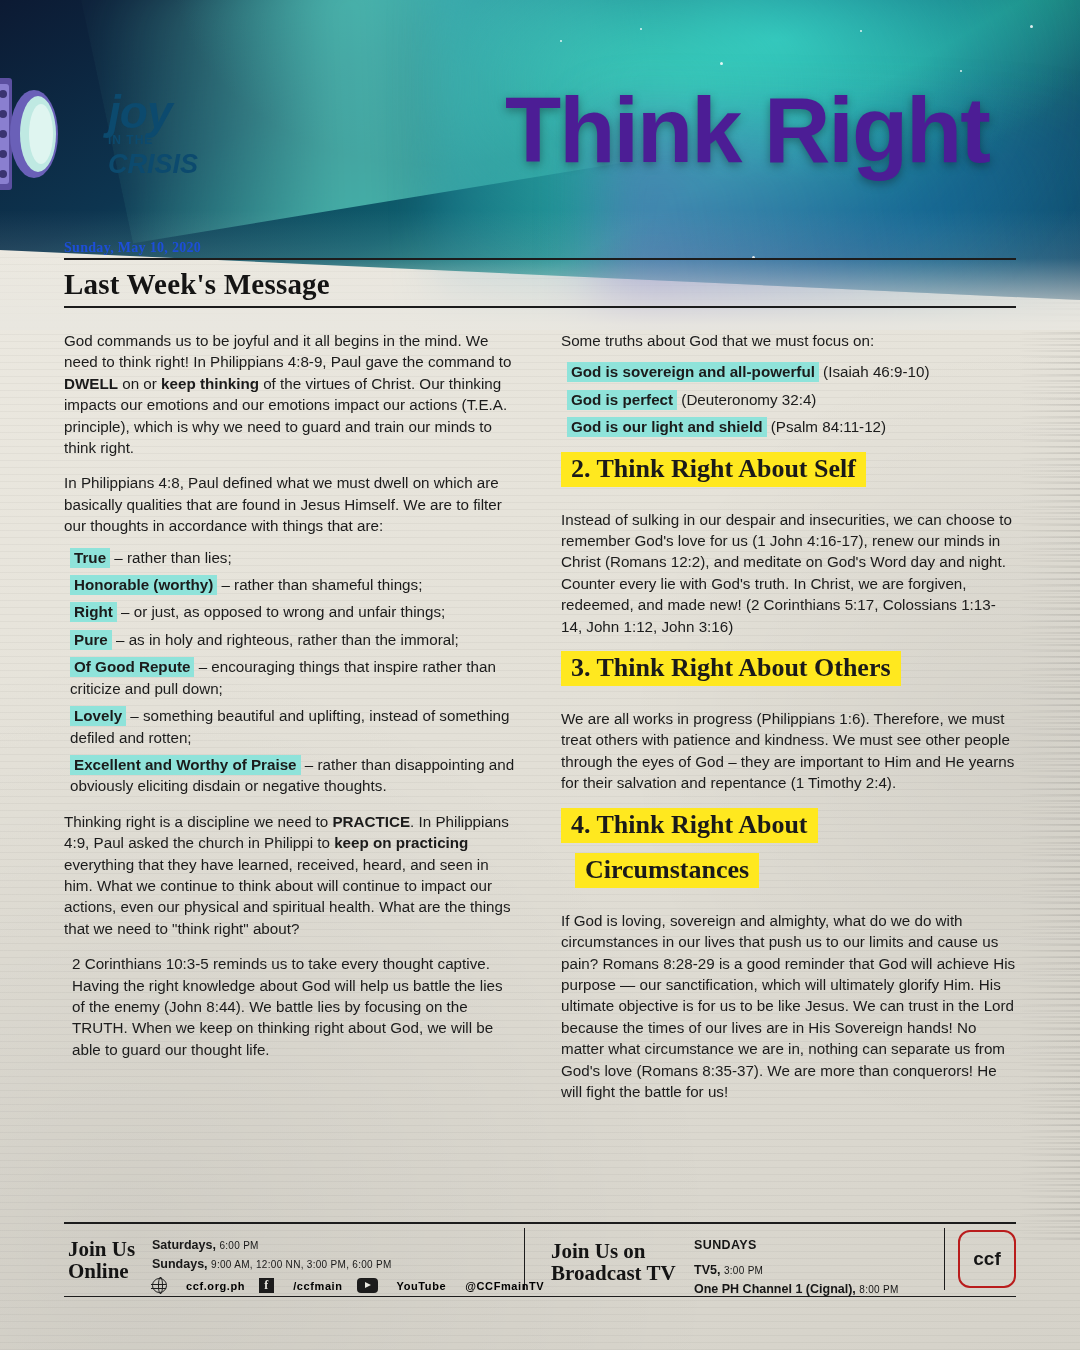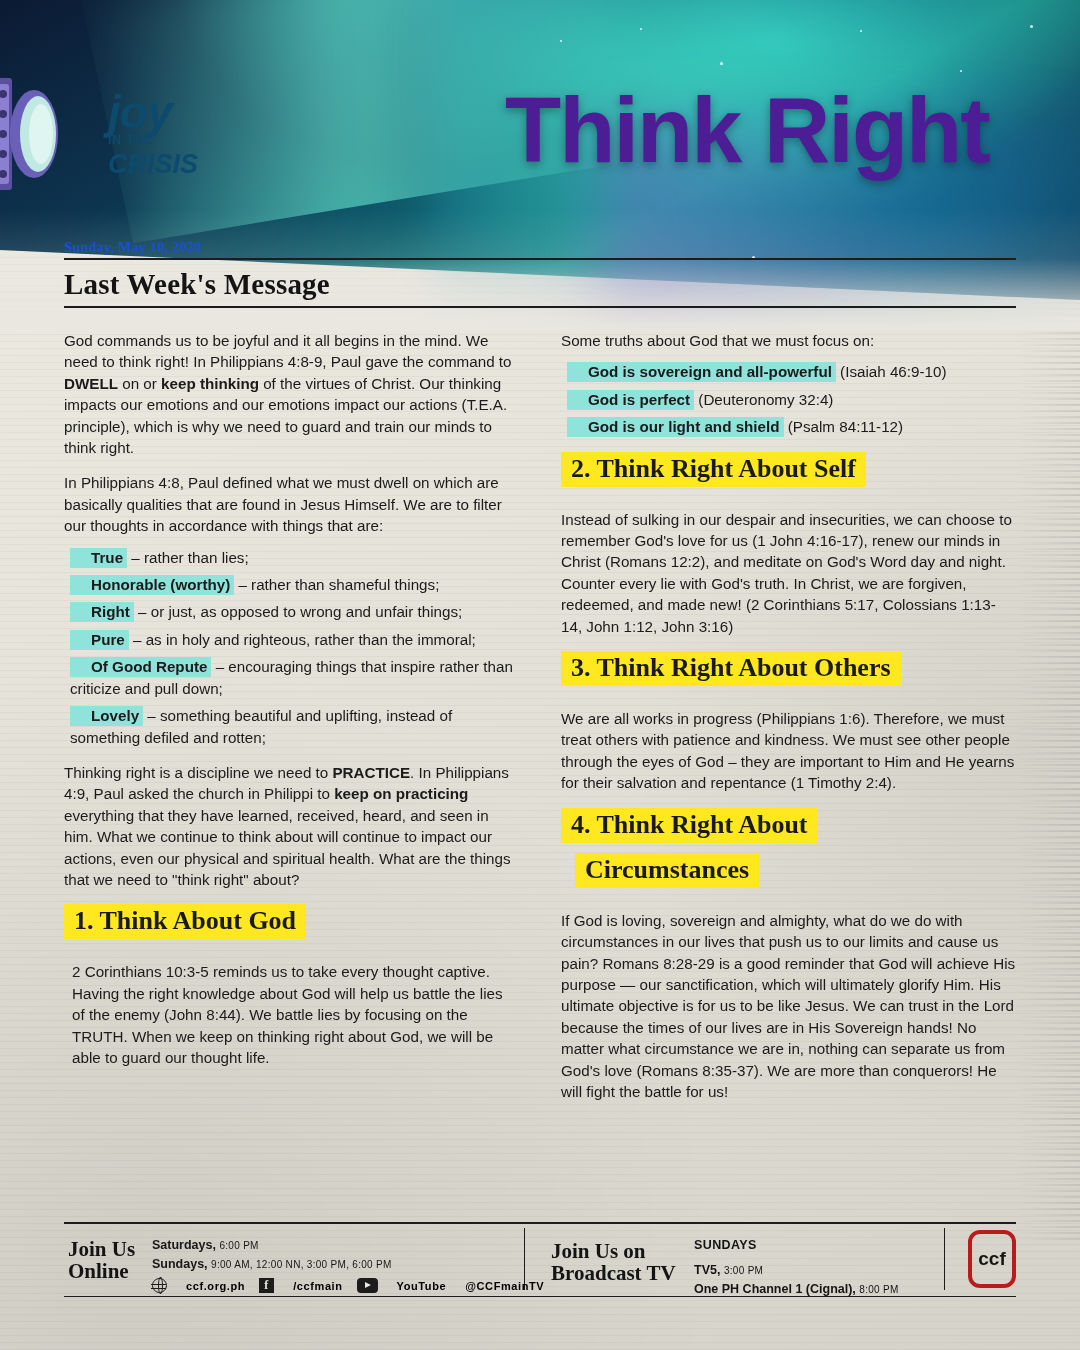--- a/index.html
+++ b/index.html
@@ -134,21 +134,21 @@
   }
   .col-left { left:0; }
   .col-right { left:497px; }
   .col p { margin-bottom:14px; }
   .col p.tight { margin-bottom:10px; }
   b, strong { font-weight:700; }
 
   ul.bullets { list-style:none; margin:0 0 14px 0; }
   ul.bullets li { margin-bottom:6px; padding-left:6px; }
   .hl-teal {
-    background:#8fe3da; padding:1px 4px 2px 21px; font-weight:600;
+    background:#8fe3da; padding:1px 4px 2px 4px; font-weight:600;
   }
 
   .heading-yellow {
     font-family:"Liberation Serif", serif;
     font-weight:700; font-size:26px; color:#1a1a1a;
     background:#ffe81f; display:inline-block;
     padding:2px 10px 3px 10px; margin-bottom:10px; line-height:30px;
   }
   .heading-wrap { margin: 4px 0 12px 0; }
   .indent { padding-left:8px; }
@@ -169,22 +169,22 @@
   .icon-row { display:flex; align-items:center; gap:14px; margin-top:4px; }
   .icon-item { display:flex; align-items:center; gap:19px; font-size:11px; font-weight:700; letter-spacing:.6px; }
   .fb-box { width:15px; height:15px; background:#1c1c1c; color:#e9e7e0; font-weight:700; font-size:12px; text-align:center; line-height:15px; font-family:"Liberation Serif",serif; }
   .yt-box { width:21px; height:15px; background:#1c1c1c; border-radius:4px; position:relative; }
   .yt-box:after{content:""; position:absolute; left:8px; top:4px; border-left:6px solid #e9e7e0; border-top:3.5px solid transparent; border-bottom:3.5px solid transparent;}
   .globe { width:15px; height:15px; border:1.6px solid #1c1c1c; border-radius:50%; position:relative; }
   .globe:before{content:""; position:absolute; left:5.4px; top:-1.6px; width:2.5px; height:15px; border:1.6px solid #1c1c1c; border-radius:50%; box-sizing:content-box;}
   .globe:after{content:""; position:absolute; left:-1.6px; top:5.4px; width:15px; height:2.5px; border-top:1.6px solid #1c1c1c; border-bottom:1.6px solid #1c1c1c;}
 
   .ccf-badge {
-    position:absolute; right:0; top:8px; width:48px; height:58px;
-    border:4px solid #b91c1c; border-radius:12px;
+    position:absolute; right:0; top:8px; width:58px; height:58px;
+    border:2px solid #b91c1c; border-radius:12px;
     display:flex; align-items:center; justify-content:center;
     font-family:"Liberation Sans", sans-serif; font-weight:700; font-size:19px; color:#141414;
   }
   .sunday-block { font-size:12.5px; line-height:19px; color:#151515; }
   .sunday-block .hdr { font-weight:700; font-size:12.5px; letter-spacing:.4px; }
 </style>
 </head>
 <body>
 
 <div id="page">
@@ -248,29 +248,27 @@
 
       <p class="tight">In Philippians 4:8, Paul defined what we must dwell on which are basically qualities that are found in Jesus Himself. We are to filter our thoughts in accordance with things that are:</p>
 
       <ul class="bullets">
         <li><span class="hl-teal">True</span><span> – rather than lies;</span></li>
         <li><span class="hl-teal">Honorable (worthy)</span><span> – rather than shameful things;</span></li>
         <li><span class="hl-teal">Right</span><span> – or just, as opposed to wrong and unfair things;</span></li>
         <li><span class="hl-teal">Pure</span><span> – as in holy and righteous, rather than the immoral;</span></li>
         <li><span class="hl-teal">Of Good Repute</span><span> – encouraging things that inspire rather than criticize and pull down;</span></li>
         <li><span class="hl-teal">Lovely</span><span> – something beautiful and uplifting, instead of something defiled and rotten;</span></li>
+        <li><span class="hl-teal">Excellent and Worthy of Praise</span><span> – rather than disappointing and obviously eliciting disdain or negative thoughts.</span></li>
       </ul>
 
       <p>
         <span>Thinking right is a discipline we need to </span><b>PRACTICE</b><span>. In Philippians 4:9, Paul asked the church in Philippi to </span><b>keep on practicing</b><span> everything that they have learned, received, heard, and seen in him. What we continue to think about will continue to impact our actions, even our physical and spiritual health. What are the things that we need to "think right" about?</span>
       </p>
 
-      <div class="heading-wrap">
-        <span class="heading-yellow">1. Think About God</span>
-      </div>
       <p class="indent">2 Corinthians 10:3-5 reminds us to take every thought captive. Having the right knowledge about God will help us battle the lies of the enemy (John 8:44). We battle lies by focusing on the TRUTH. When we keep on thinking right about God, we will be able to guard our thought life.</p>
     </div>
 
     <div class="col col-right">
       <p class="tight">Some truths about God that we must focus on:</p>
 
       <ul class="bullets">
         <li><span class="hl-teal">God is sovereign and all-powerful</span><span> (Isaiah 46:9-10)</span></li>
         <li><span class="hl-teal">God is perfect</span><span> (Deuteronomy 32:4)</span></li>
         <li><span class="hl-teal">God is our light and shield</span><span> (Psalm 84:11-12)</span></li>

